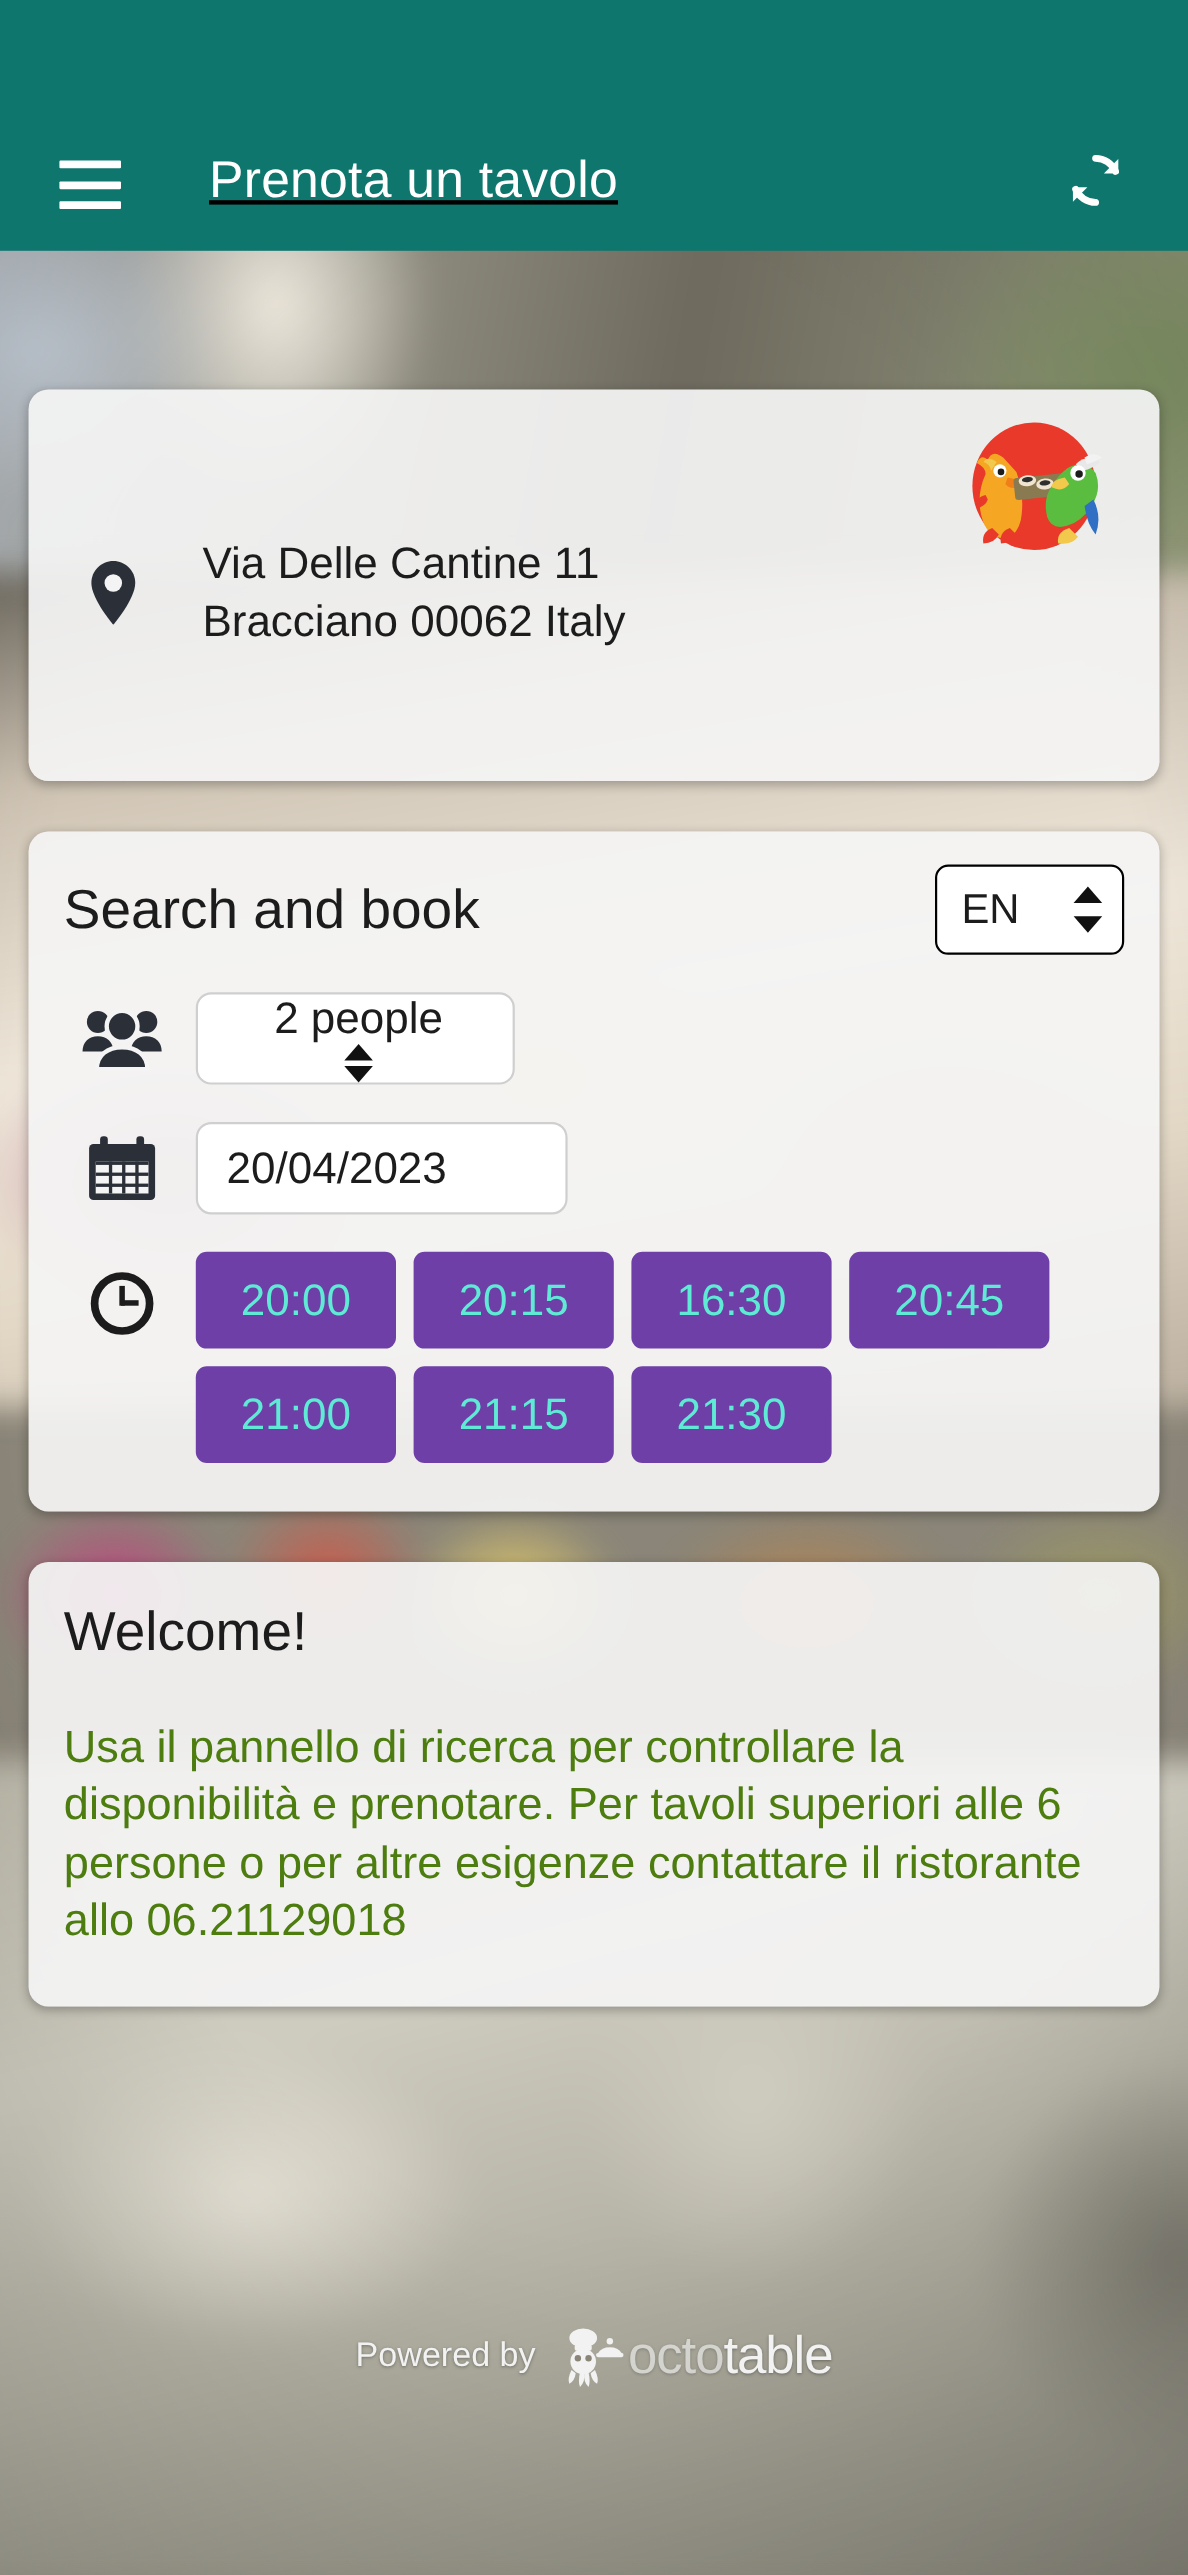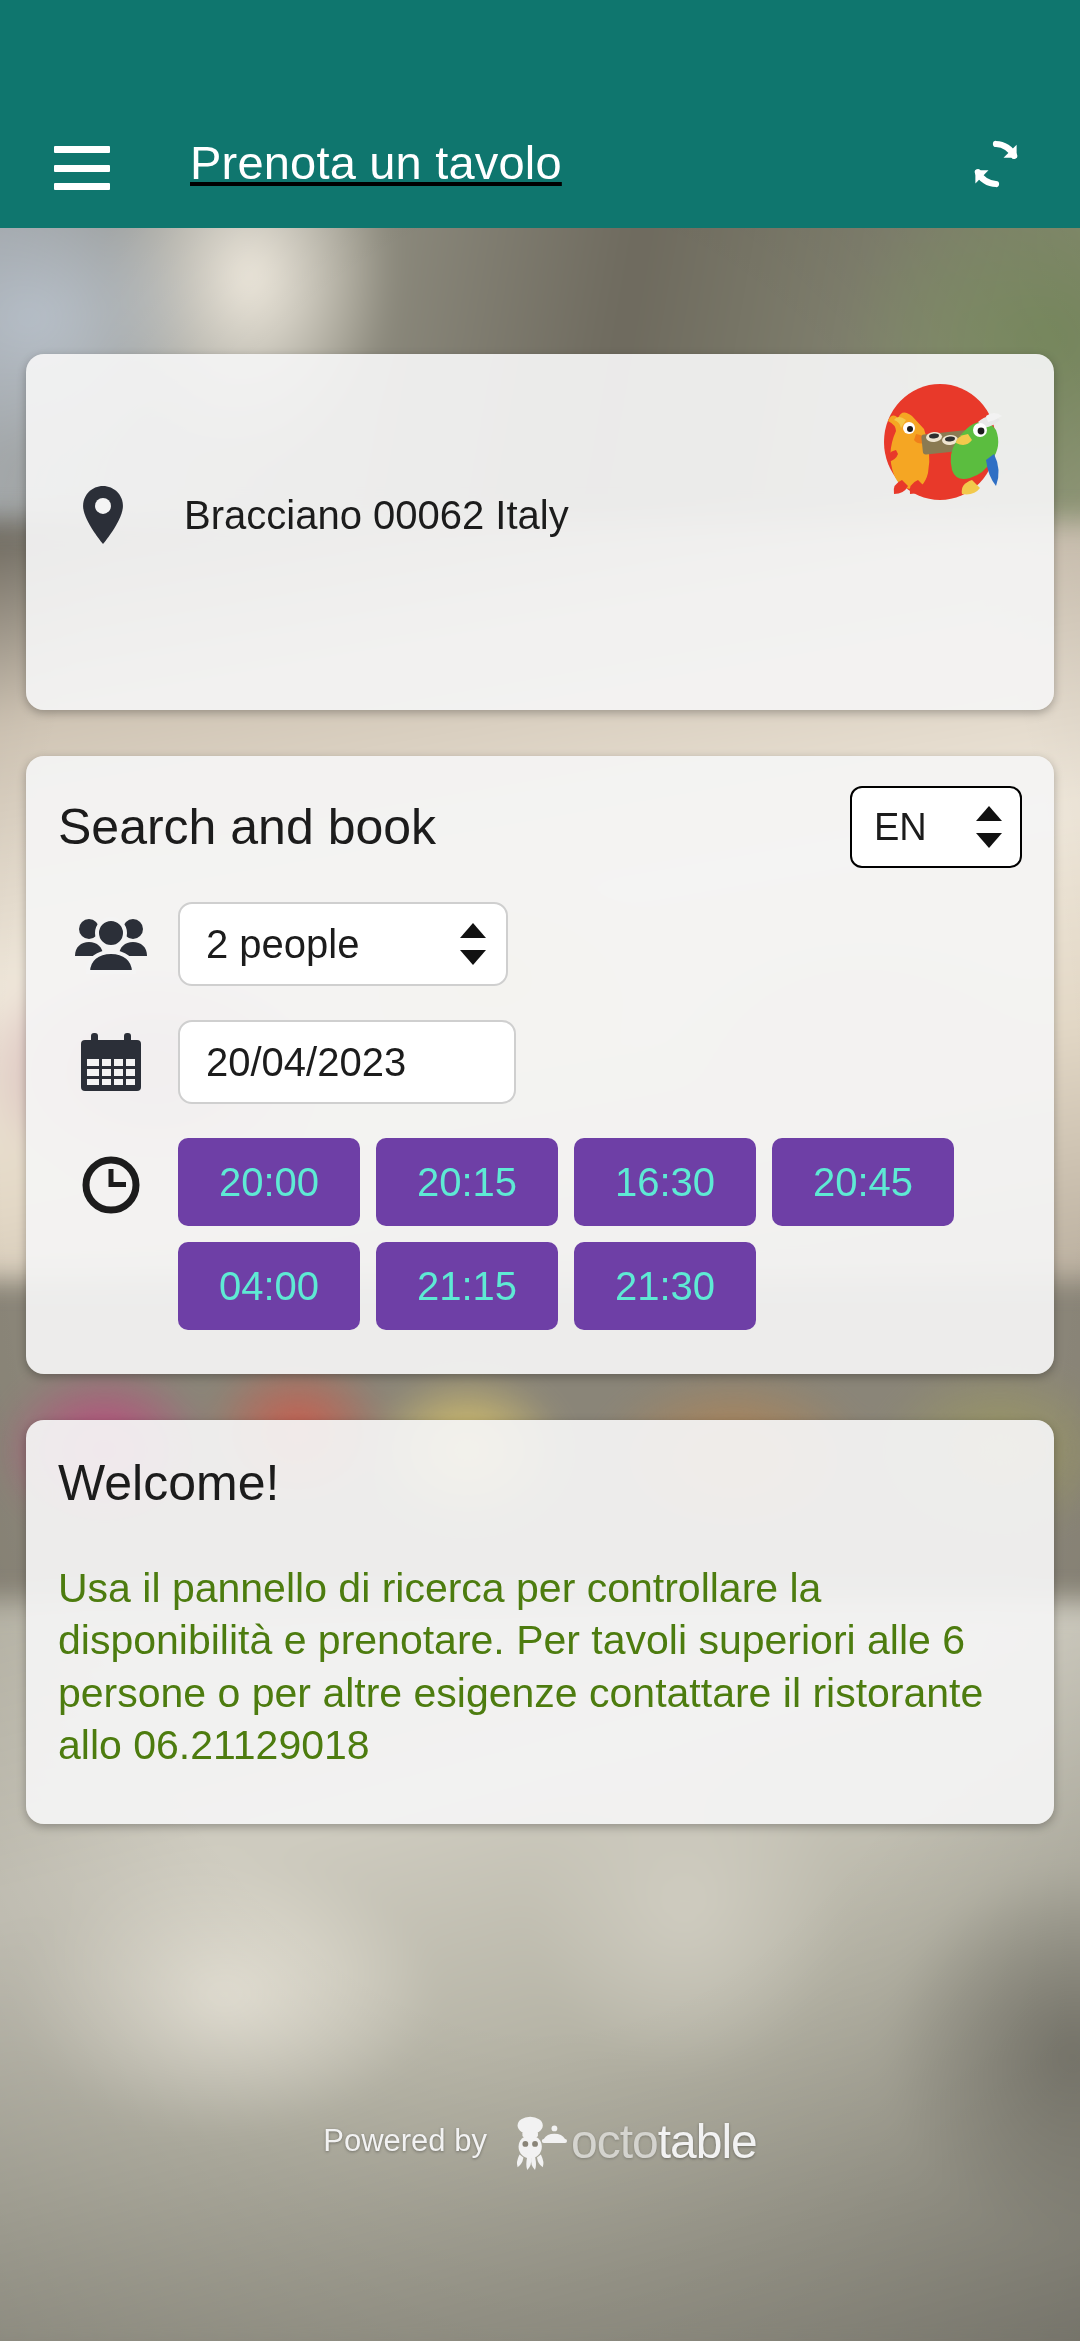--- a/index.html
+++ b/index.html
@@ -246,21 +246,21 @@
     margin-left: 28px;
     background: #ffffff;
     border: 2px solid #cfcfcf;
     border-radius: 14px;
     height: 84px;
     display: flex;
     align-items: center;
     padding: 0 20px 0 26px;
     cursor: pointer;
   }
-  .people-control { width: 330px; justify-content: space-between; }
+  .people-control { width: 290px; justify-content: space-between; flex-direction: column; }
   .date-control   { width: 338px; }
   .field-value { font-size: 40px; color: #1c1c1c; white-space: nowrap; }
 
   .times-row {
     display: flex;
     align-items: flex-start;
     margin-top: 34px;
   }
   .time-grid {
     margin-left: 28px;
@@ -398,20 +398,21 @@
       </div>
 
       <div class="address-row">
         <div class="pin-icon">
           <svg viewBox="0 0 24 32">
             <path d="M12 0C5.9 0 1 4.9 1 11c0 8 11 21 11 21s11-13 11-21C23 4.9 18.1 0 12 0z" fill="#2b2f38"></path>
             <circle cx="12" cy="11" r="4.4" fill="#f4f4f4"></circle>
           </svg>
         </div>
         <div class="address-text">
+          <div>Via Delle Cantine 11</div>
           <div>Bracciano 00062 Italy</div>
         </div>
       </div>
     </div>
 
     <div class="card card-search">
       <div class="search-head">
         <div class="search-title">Search and book</div>
         <div class="lang-select">
           <span class="lang-value">EN</span>
@@ -470,21 +471,21 @@
             <circle cx="30" cy="30" r="25" fill="none" stroke="#1c1c1c" stroke-width="7"></circle>
             <rect x="27.5" y="14" width="5" height="18" fill="#1c1c1c"></rect>
             <rect x="29" y="27" width="16" height="5" fill="#1c1c1c"></rect>
           </svg>
         </div>
         <div class="time-grid">
           <button class="time-slot">20:00</button>
           <button class="time-slot">20:15</button>
           <button class="time-slot">16:30</button>
           <button class="time-slot">20:45</button>
-          <button class="time-slot">04:00</button>
+          <button class="time-slot">21:00</button>
           <button class="time-slot">21:15</button>
           <button class="time-slot">21:30</button>
         </div>
       </div>
     </div>
 
     <div class="card card-welcome">
       <div class="welcome-title">Welcome!</div>
       <div class="welcome-body">Usa il pannello di ricerca per controllare la disponibilità e prenotare. Per tavoli superiori alle 6 persone o per altre esigenze contattare il ristorante allo 06.21129018</div>
     </div>

